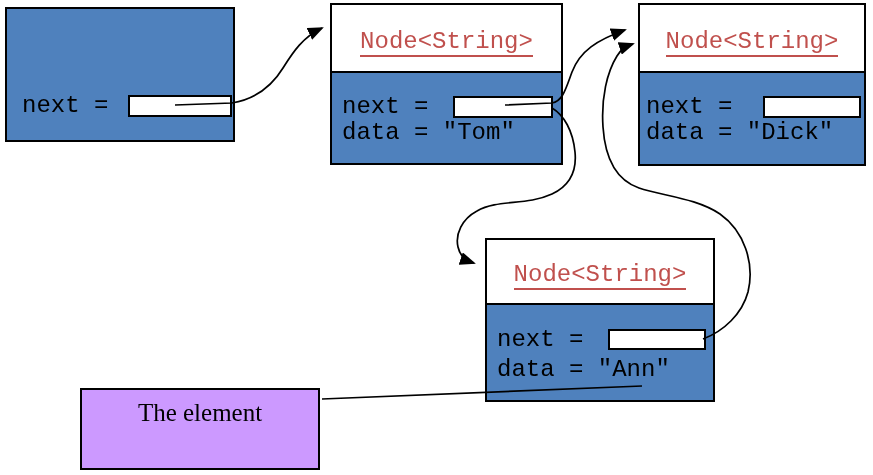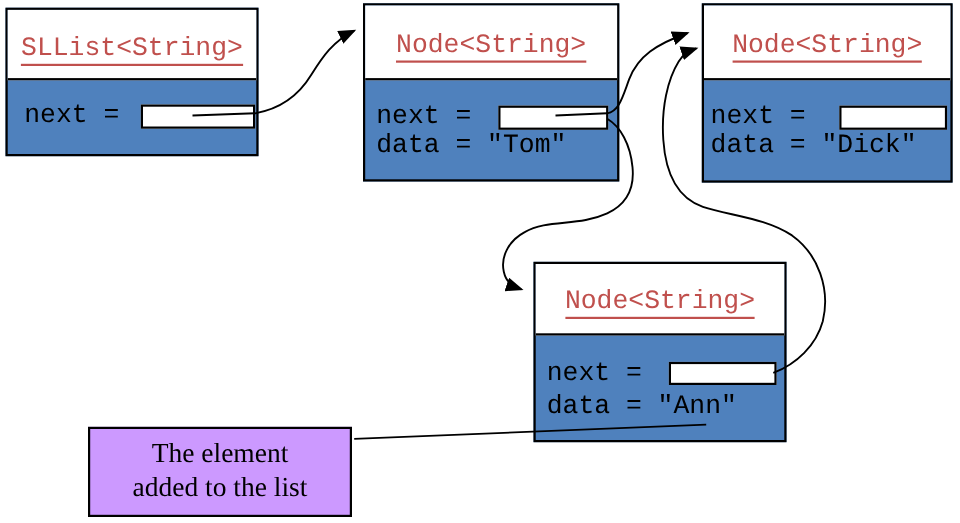--- a/index.html
+++ b/index.html
@@ -47,23 +47,20 @@
     text-align:center;padding-top:7px;
   }
   #arrows{position:absolute;left:0;top:0;width:873px;height:475px;pointer-events:none;}
 </style>
 </head>
 <body>
 
 <div id="stage">
 
   <div class="node" id="sllist">
-    <div class="hdr">
-      <span class="title">SLList&lt;String&gt;</span>
-    </div>
     <span class="lbl lbl-head">next =</span>
     <span class="refbox"></span>
   </div>
 
   <div class="node" id="tom">
     <div class="hdr">
       <span class="title">Node&lt;String&gt;</span>
     </div>
     <span class="lbl lbl-next">next =</span>
     <span class="refbox"></span>
@@ -83,21 +80,20 @@
     <div class="hdr">
       <span class="title">Node&lt;String&gt;</span>
     </div>
     <span class="lbl lbl-next">next =</span>
     <span class="refbox"></span>
     <span class="lbl lbl-data">data = "Ann"</span>
   </div>
 
   <div id="callout">
     <div>The element</div>
-    <div>added to the list</div>
   </div>
 
   <svg id="arrows" viewBox="0 0 873 475" xmlns="http://www.w3.org/2000/svg">
     <defs>
       <marker id="arr" markerUnits="userSpaceOnUse" markerWidth="17" markerHeight="13" refX="14" refY="6.5" orient="auto">
         <path d="M0,0 L16,6.5 L0,13 z" fill="#000"></path>
       </marker>
     </defs>
 
     <path d="M175,105 L232,103 C255,99 272,86 283,68 C293,52 303,37 322,28" fill="none" stroke="#000" stroke-width="1.7" marker-end="url(#arr)"></path>

